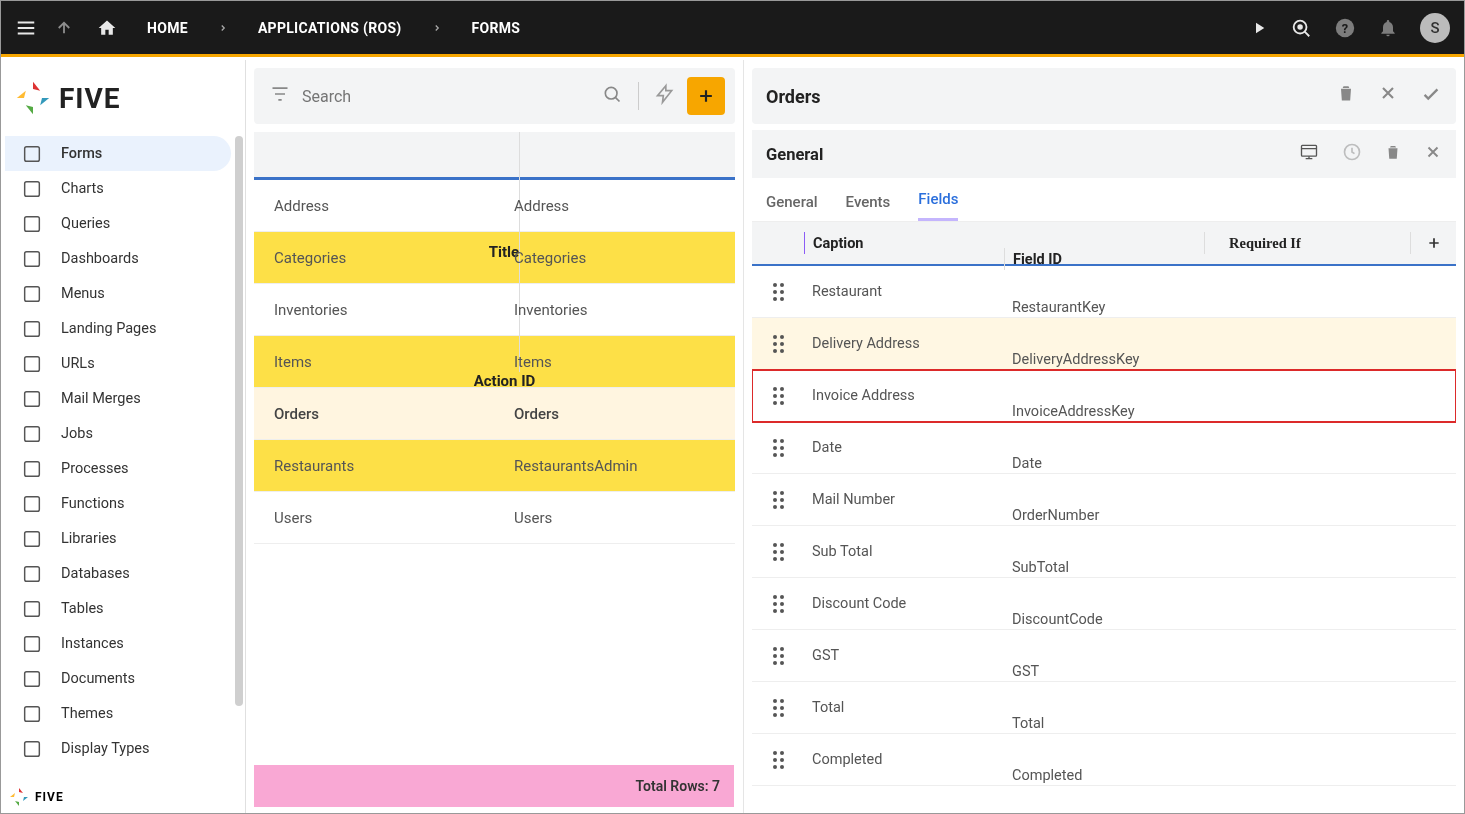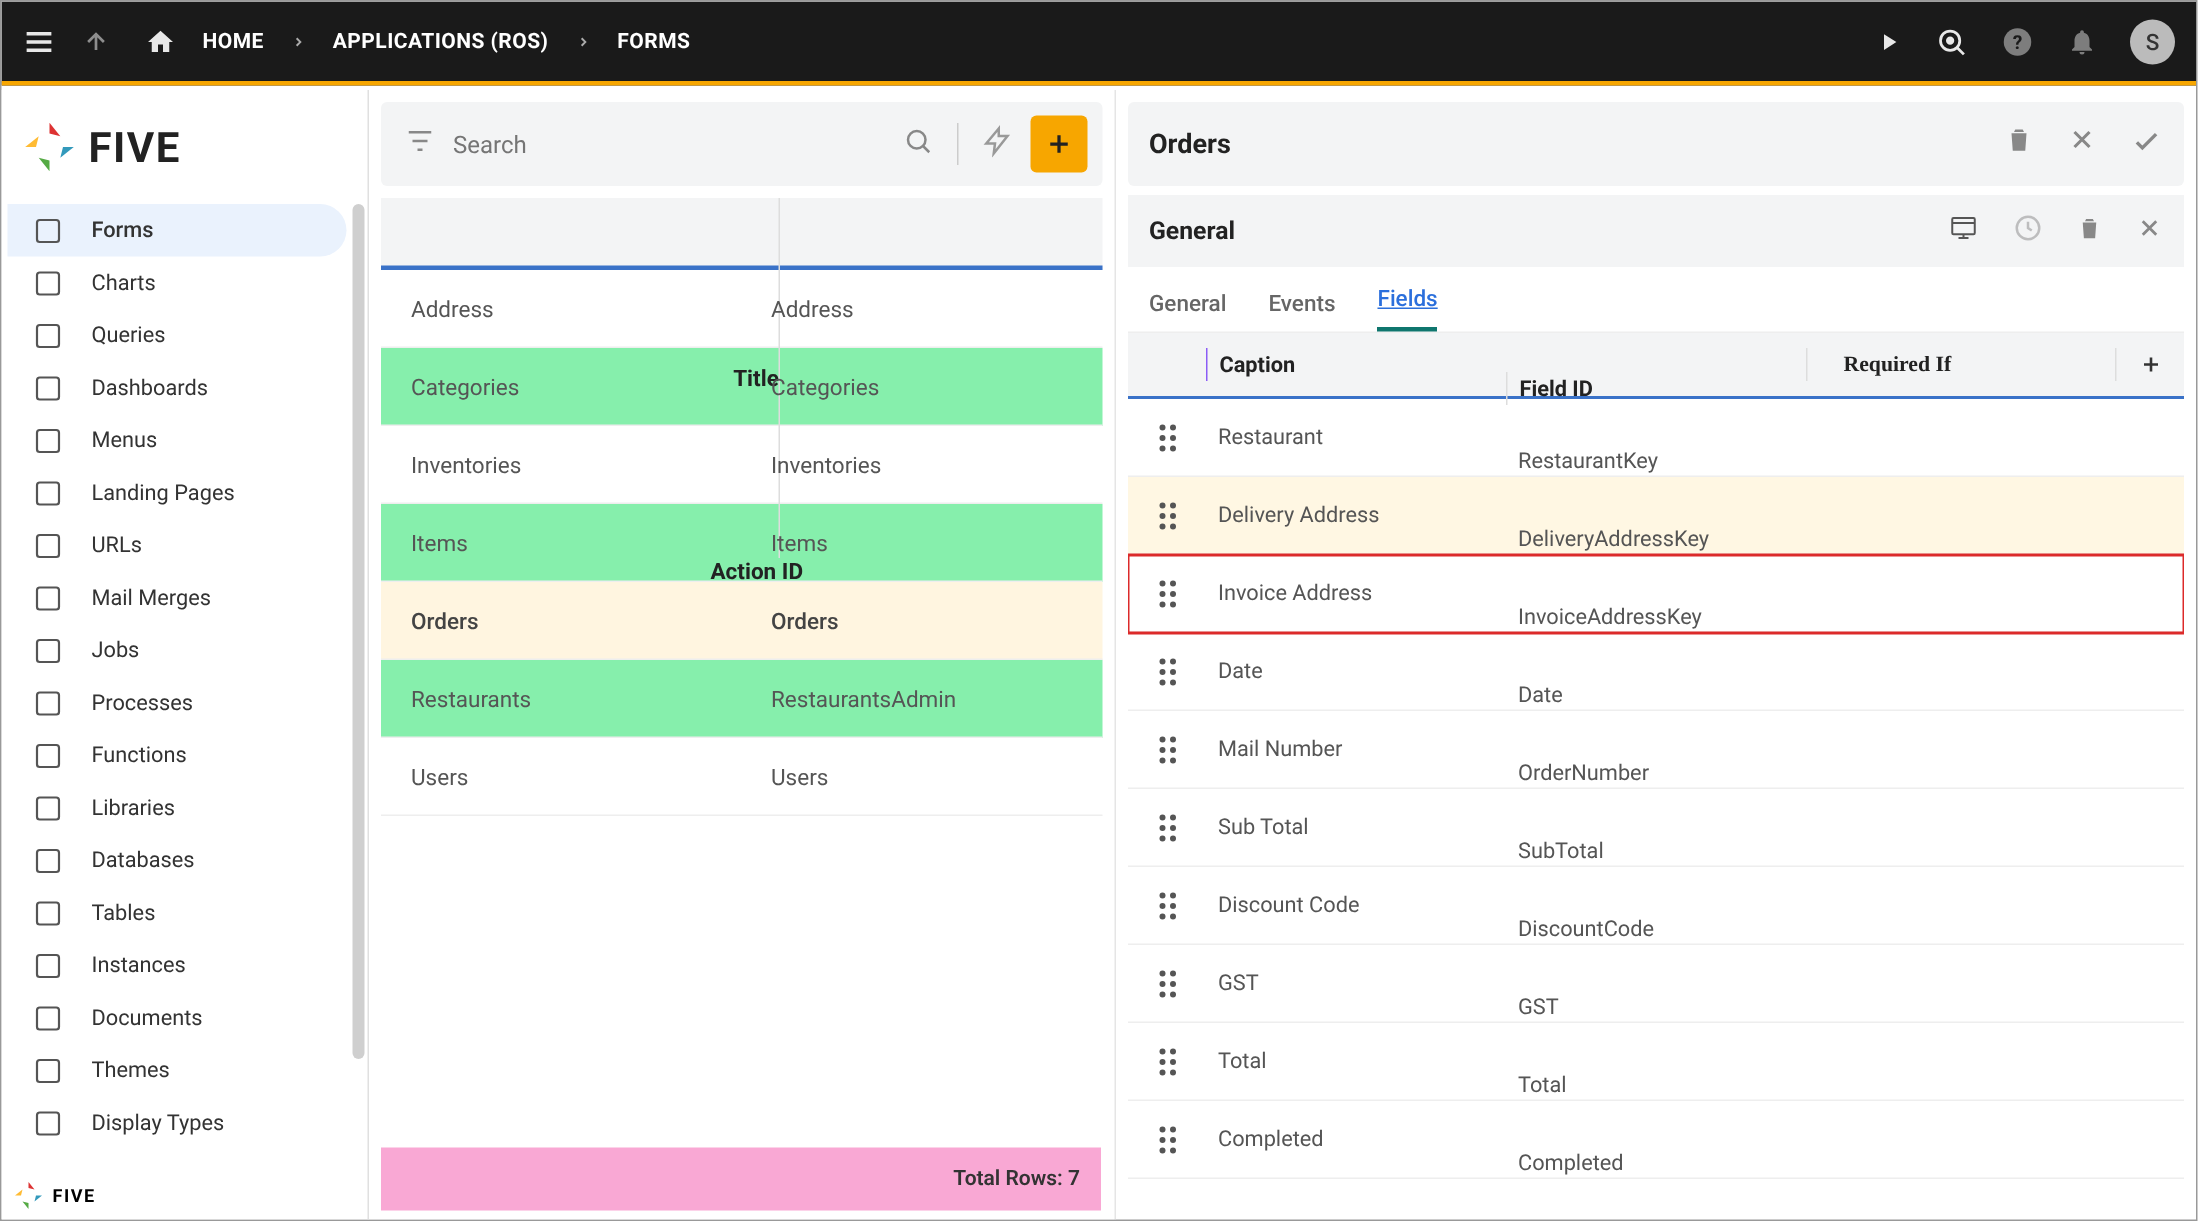--- a/index.html
+++ b/index.html
@@ -2,21 +2,21 @@
 <html><head>
 <meta charset="utf-8">
 <style>
 * { margin:0; padding:0; box-sizing:border-box; font-family:Roboto,"Helvetica Neue",Arial,sans-serif; }
 body { width:1465px; height:814px; background:#fff; overflow:hidden; position:relative; border:1px solid #999; }
 
 
 .topbar { height:56px; background:#1a1a1a; display:flex; align-items:center; color:#fff; padding:0 14px; border-bottom:3px solid #f7a600; }
 .topbar .left { display:flex; align-items:center; gap:18px; }
 .topbar svg { display:block; }
-.topbar .bc { display:flex; align-items:center; gap:18px; margin-left:6px; font-weight:700; font-size:14px; letter-spacing:.3px; }
+.topbar .bc { display:flex; align-items:center; gap:30px; margin-left:6px; font-weight:700; font-size:14px; letter-spacing:.3px; }
 .topbar .bc span { color:#fff; }
 .topbar .bc .chev { color:#999; font-weight:400; }
 .topbar .right { margin-left:auto; display:flex; align-items:center; gap:22px; }
 .topbar .avatar { width:30px; height:30px; border-radius:50%; background:#bbb; color:#333; display:flex; align-items:center; justify-content:center; font-weight:500; font-size:15px; }
 .iconbtn { cursor:pointer; opacity:.9; }
 
 
 .frame { position:absolute; top:59px; left:0; right:0; bottom:0; display:flex; }
 
 
@@ -35,38 +35,38 @@
 .mid { flex:0 0 497px; display:flex; flex-direction:column; background:#fff; }
 .mid .srow { height:56px; margin:8px 8px 0 8px; background:#f3f4f5; border-radius:4px; display:flex; align-items:center; padding:0 10px 0 16px; gap:12px; }
 .srow input { flex:1; border:0; background:transparent; font-size:16px; outline:none;}
 .srow .divider { width:1px; height:28px; background:#ccc; margin:0 4px; }
 .addbtn { width:38px; height:38px; background:#f7a600; border-radius:4px; display:flex; align-items:center; justify-content:center; color:#222; font-size:22px; cursor:pointer; }
 .mid .thead { margin:8px 8px 0 8px; height:48px; background:#f3f4f5; display:flex; align-items:center; font-weight:700; font-size:15px; color:#222; border-bottom:3px solid #3a72c8;flex-direction:column; }
 .mid .thead .c1 { flex:0 0 240px; padding-left:20px; border-right:1px solid #ddd; height:24px; display:flex; align-items:center;}
 .mid .thead .c2 { flex:1; padding-left:20px; }
 .mid .rows { margin:0 8px; }
 .mrow { height:52px; display:flex; align-items:center; font-size:15px; color:#555; border-bottom:1px solid #eee; cursor:pointer; }
-.mrow.alt { background:#86efac;justify-content:space-between; }
+.mrow.alt { background:#fde047;justify-content:space-between; }
 .mrow.sel { background:#fff5e0; color:#444; font-weight:500; }
 .mrow .c1 { flex:0 0 240px; padding-left:20px; }
 .mrow .c2 { flex:1; padding-left:20px; }
 .mid .foot { margin:0 8px; height:42px; background:#f9a8d4; display:flex; align-items:center; justify-content:flex-end; padding-right:14px; font-size:14px; color:#333; font-weight:600; position:absolute; bottom:6px; width:480px;}
 .mid-wrap { position:relative; height:100%; }
 
 
 .detail { flex:1; display:flex; flex-direction:column; border-left:1px solid #e5e5e5; min-width:0;}
 .dtitle { height:56px; margin:8px 8px 0 8px; background:#f3f4f5; border-radius:4px; display:flex; align-items:center; padding:0 14px; }
 .dtitle .t { font-size:18px; font-weight:700; color:#222; }
 .dtitle .acts { margin-left:auto; display:flex; gap:22px; color:#777; }
 .dsub { height:48px; margin:6px 8px 0 8px; background:#f3f4f5; display:flex; align-items:center; padding:0 14px; }
 .dsub .t { font-size:16.5px; font-weight:700; color:#222; }
 .dsub .acts { margin-left:auto; display:flex; gap:22px; color:#777; align-items:center; }
 .tabs { margin:0 8px; height:44px; display:flex; align-items:flex-end; gap:28px; padding-left:14px; border-bottom:1px solid #eee;}
 .tab { font-size:15px; color:#666; padding-bottom:10px; cursor:pointer; font-weight:500;}
-.tab.active { color:#2b6fdc; border-bottom:3px solid #0f766e;text-decoration:underline; }
+.tab.active { color:#2b6fdc; border-bottom:3px solid #c4b5fd; }
 .fthead { margin:0 8px; height:44px; background:#f3f4f5; display:flex; align-items:center; font-weight:700; font-size:14.5px; color:#222; border-bottom:2px solid #3a72c8; }
 .fthead .fc0 { flex:0 0 52px; }
 .fthead .fc1,.frow .fc1 { flex:0 0 200px; padding-left:8px; border-left:1px solid #8b5cf6; height:22px; display:flex; align-items:center;}
 .fthead .fc2,.frow .fc2 { flex:0 0 200px; padding-left:8px; border-left:1px solid #ddd; height:22px; display:flex; align-items:center;margin-top:32px;}
 .fthead .fc3 { flex:1; padding-left:24px; border-left:1px solid #ddd; height:22px; display:flex; align-items:center;font-family:Liberation Serif, serif;}
 .fthead .plus { width:46px; display:flex; justify-content:center; border-left:1px solid #ddd; height:22px; align-items:center; font-size:20px; color:#333; cursor:pointer;}
 .frows { margin:0 8px; overflow:auto;}
 .frow { height:52px; display:flex; align-items:center; font-size:14.5px; color:#555; border-bottom:1px solid #eee; cursor:pointer; position:relative;}
 .frow .fc0 { flex:0 0 52px; display:flex; justify-content:center; color:#555;}
 .frow .fc1,.frow .fc2 { border:0; }

